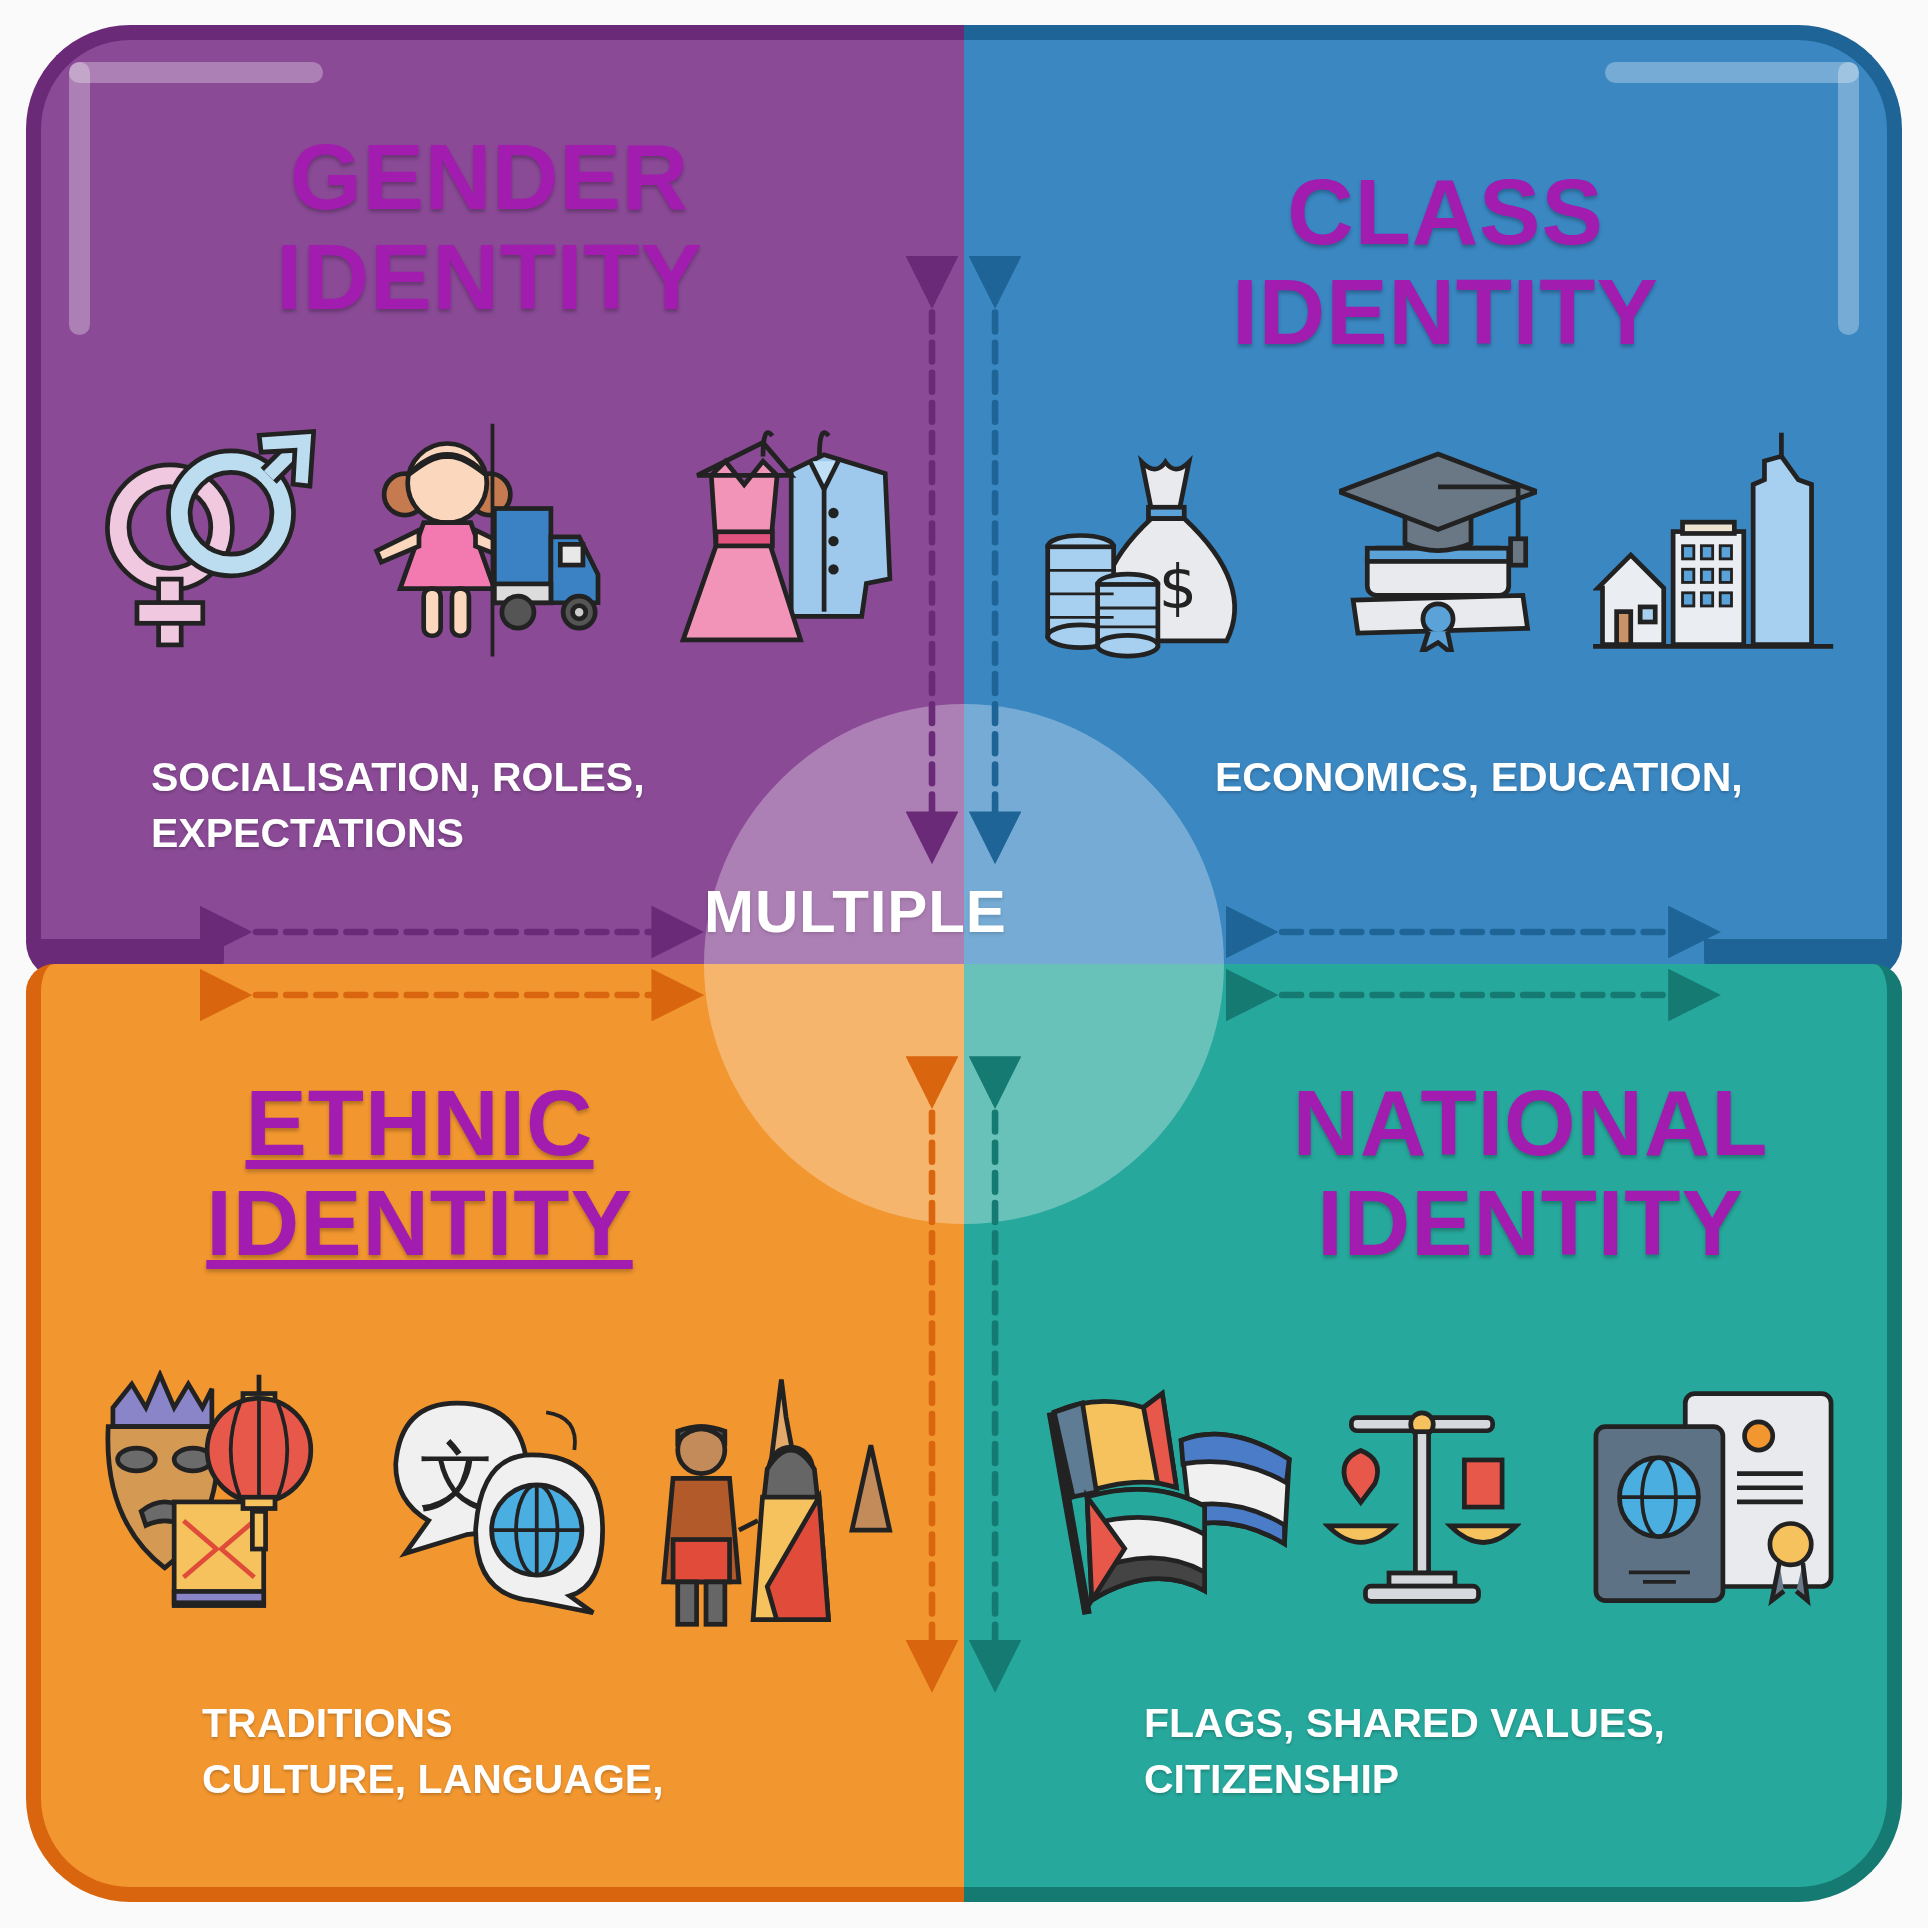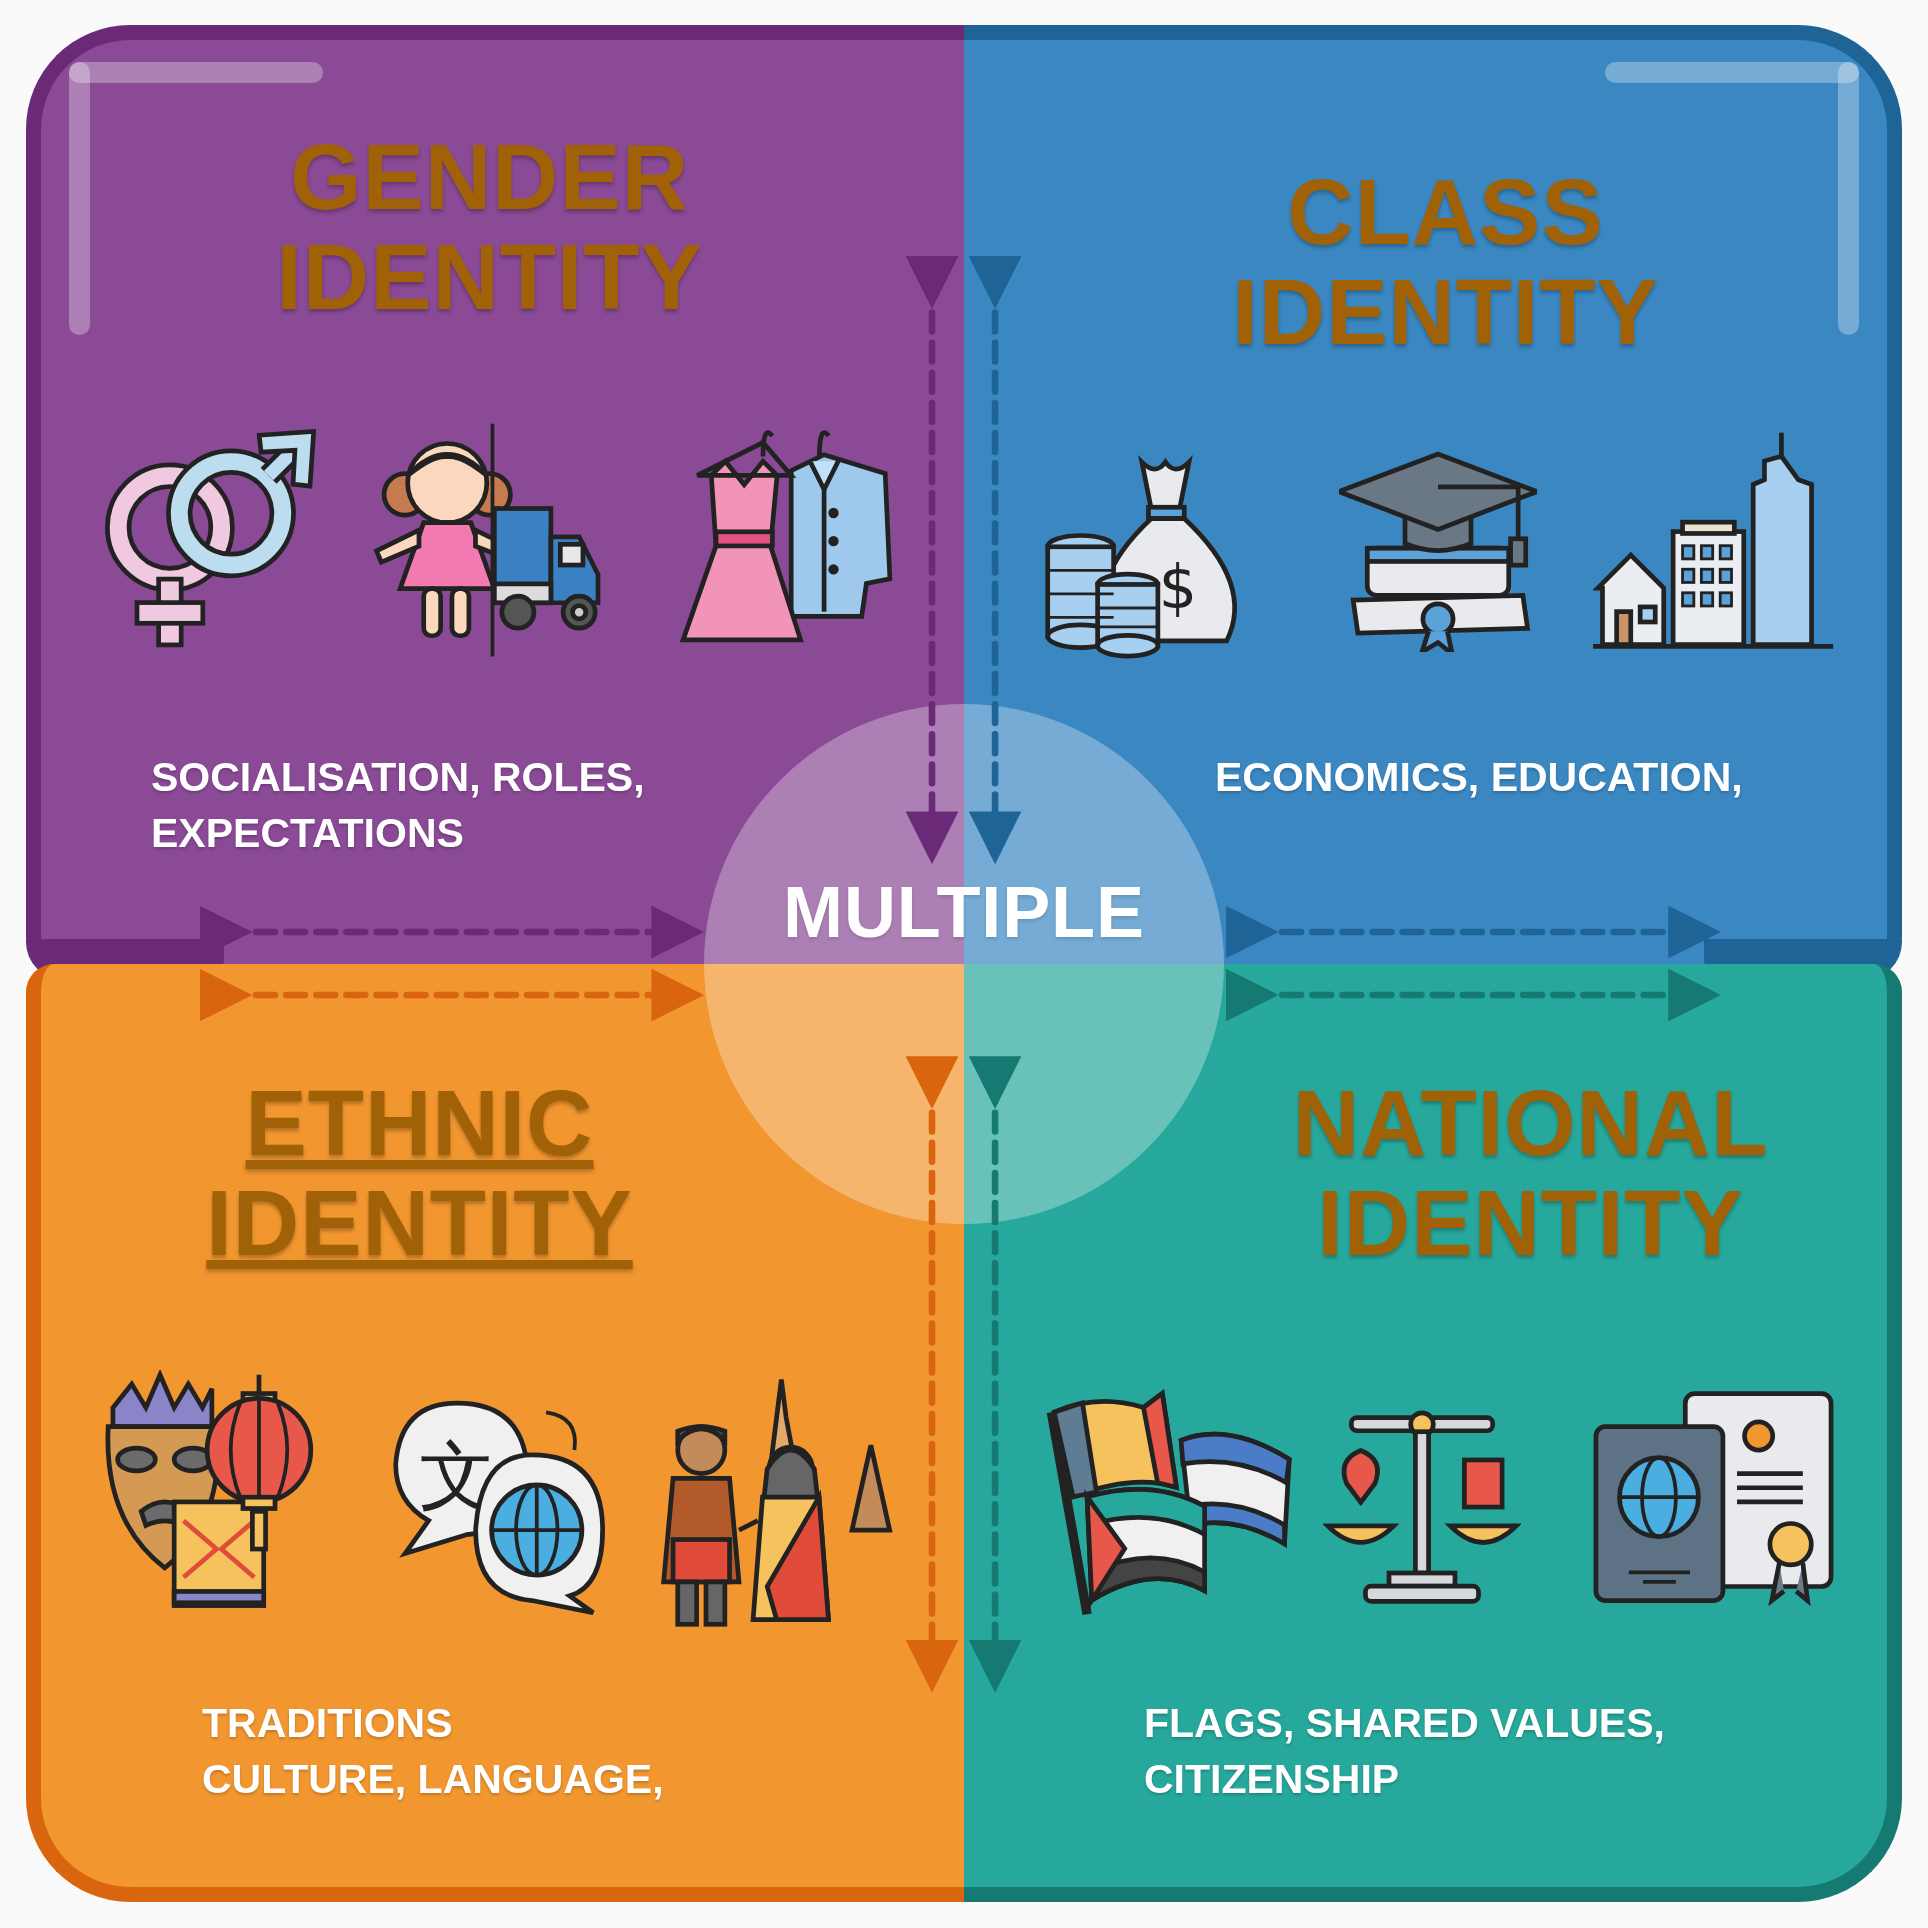--- a/index.html
+++ b/index.html
@@ -11,29 +11,29 @@
               box-shadow: inset 0px 0 0 #6a2a78; }
   .q-gender::after { content:""; position:absolute; left:-15px; bottom:-15px; width:198px; height:41px; background:#6a2a78; border-radius:0 0 21px 38px; }
   .q-class { left:964px; top:24.5px; width:938px; height:940px; background:#3a87c2;
              border:15px solid #1e6496; border-left:none; border-bottom:none; border-radius:0 104px 28px 0; }
   .q-class::after { content:""; position:absolute; right:-15px; bottom:-15px; width:198px; height:41px; background:#1e6496; border-radius:0 0 38px 21px; }
   .q-ethnic { left:26px; top:964px; width:938px; height:938px; background:#f2962f;
               border:15px solid #d9660f; border-right:none; border-top:none; border-radius:28px 0 0 104px; }
   .q-national { left:964px; top:964px; width:938px; height:938px; background:#27a89c;
                 border:15px solid #157a72; border-left:none; border-top:none; border-radius:0 28px 104px 0; }
   .highlight { position:absolute; background:rgba(255,255,255,0.3); border-radius:13px; }
-  .title { position:absolute; color:#a16207; font-weight:bold; font-size:92px; line-height:100px; text-align:center;
+  .title { position:absolute; color:#a21caf; font-weight:bold; font-size:92px; line-height:100px; text-align:center;
            text-shadow:0 2.8px 3.8px rgba(0,0,0,0.25); letter-spacing:0.9px; }
   .sub { position:absolute; color:#fff; font-weight:bold; font-size:41px; line-height:56px; text-align:left;
          text-shadow:0 1.9px 2.8px rgba(0,0,0,0.2); }
   .icon { display:block; }
   .circle { position:absolute; left:704px; top:704px; width:520px; height:520px; border-radius:50%;
             background:rgba(255,255,255,0.3); }
-  .center-title { position:absolute; left:704px; top:866px; width:520px; text-align:center; color:#fff;
-                  font-weight:bold; font-size:72px; line-height:92px; letter-spacing:0.9px; text-shadow:0 1.9px 3.8px rgba(0,0,0,0.15);}
+  .center-title { position:absolute; left:704px; top:866px; width:520px; color:#fff;
+                  font-weight:bold; font-size:60px; line-height:92px; letter-spacing:0.9px; text-shadow:0 1.9px 3.8px rgba(0,0,0,0.15);}
   .arrows { position:absolute; left:0; top:0; width:1928px; height:1928px; pointer-events:none; }
 </style>
 </head>
 <body>
 
 <div class="quad q-gender">
   <div class="highlight" style="left:28px;top:22.6px;width:254px;height:21px;"></div>
   <div class="highlight" style="left:28px;top:22.6px;width:21px;height:273px;"></div>
 </div>
 

